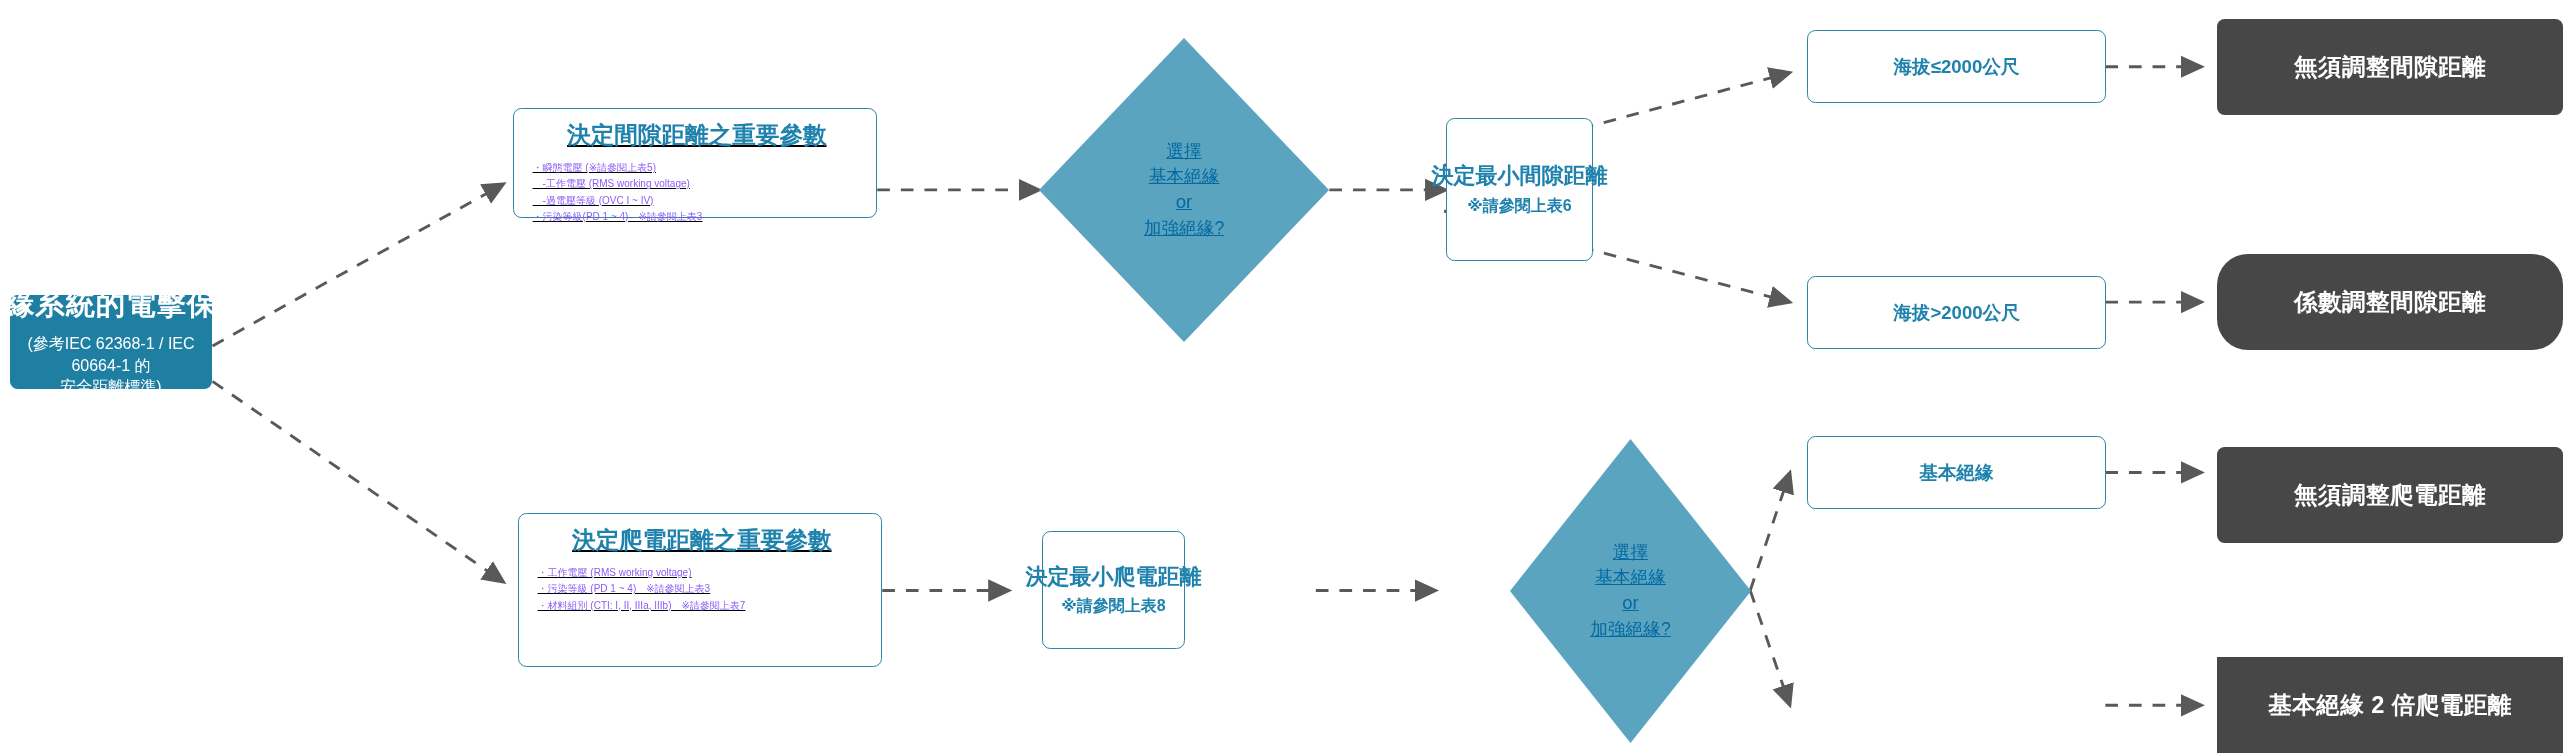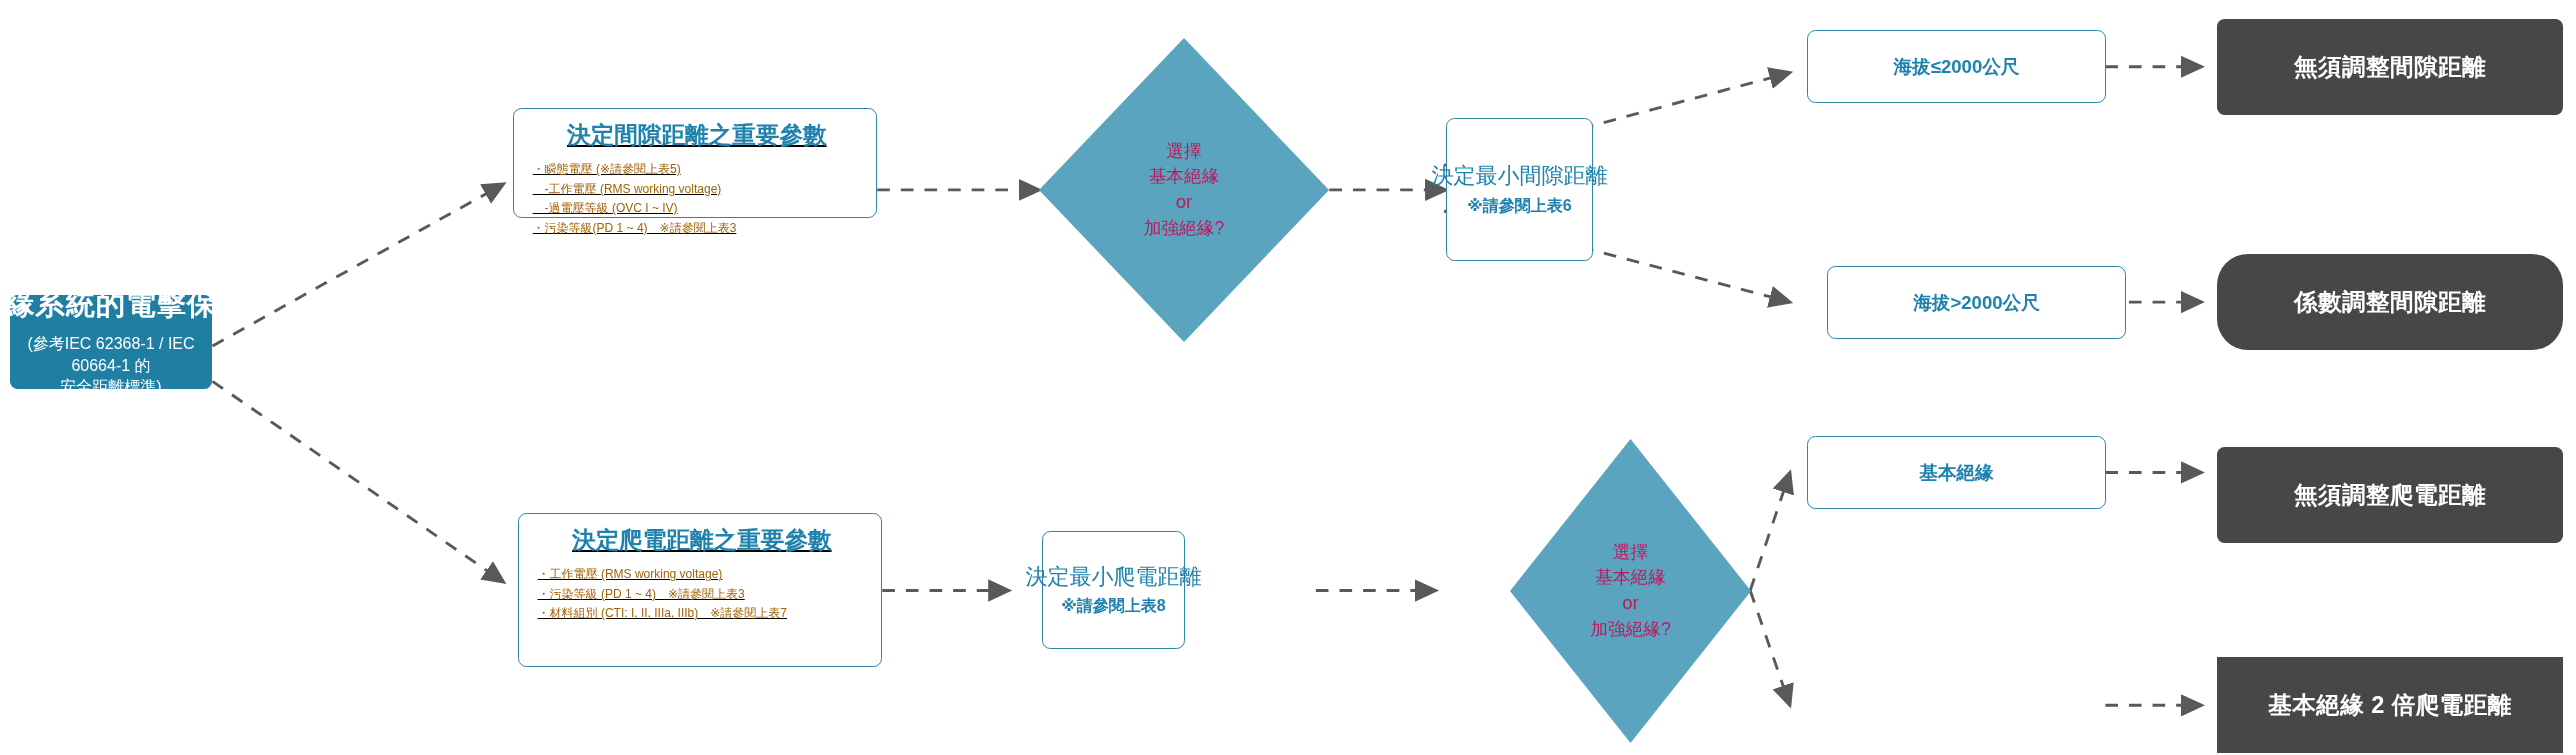--- a/index.html
+++ b/index.html
@@ -68,37 +68,37 @@
   }
   .param-title {
     font-size: 23.6px;
     font-weight: bold;
     color: #1E82AD;
     text-align: center;
     line-height: 1.25;
     margin-bottom: 10px;
   }
   .param-list {
-    font-size: 12px;
-    color: #a16207;
+    font-size: 10px;
+    color: #8b5cf6;
     line-height: 1.62;
     text-align: left;
     white-space: nowrap;
   }
 
   
   .step-node {
     background: #ffffff;
     border: 1.7px solid #2E83A6;
     border-radius: 8.4px;
     padding: 6.7px 10px;
   }
   .step-title {
     font-size: 22px;
-    font-weight: normal;
+    font-weight: bold;
     color: #1E82AD;
     line-height: 1.25;
     white-space: nowrap;
   }
   .step-note {
     font-size: 16px;
     font-weight: bold;
     color: #1E82AD;
     margin-top: 5.9px;
     white-space: nowrap;
@@ -112,25 +112,26 @@
     position: absolute;
     left: 0;
     top: 0;
     width: 100%;
     height: 100%;
     background: #5AA4BF;
     clip-path: polygon(50% 0%, 100% 50%, 50% 100%, 0% 50%);
   }
   .diamond-text {
     position: relative;
-    color: #be185d;
+    color: #0369a1;
     font-size: 17.7px;
     line-height: 1.42;
     font-weight: normal;
     white-space: nowrap;
+    text-decoration: underline;
   }
   .diamond-text .or {
     font-size: 18.6px;
   }
 
   
   .cond-node {
     background: #ffffff;
     border: 1.7px solid #2E83A6;
     border-radius: 8.4px;
@@ -232,21 +233,21 @@
 
   <div class="node step-node" style="left:1446px; top:118px; width:147px; height:143px;">
     <div class="step-title">決定最小間隙距離</div>
     <div class="step-note">※請參閱上表6</div>
   </div>
 
   <div class="node cond-node" style="left:1807px; top:30px; width:299px; height:73px;">
     <div class="cond-label">海拔≤2000公尺</div>
   </div>
 
-  <div class="node cond-node" style="left:1807px; top:266px; width:299px; height:73px;margin-left:20px;">
+  <div class="node cond-node" style="left:1807px; top:276px; width:299px; height:73px;">
     <div class="cond-label">海拔&gt;2000公尺</div>
   </div>
 
   <div class="node result-node" style="left:2217px; top:18.6px; width:346px; height:96px;">
     <div class="result-label">無須調整間隙距離</div>
   </div>
 
   <div class="node result-node" style="left:2217px; top:254px; width:346px; height:96px;border-radius:31px;">
     <div class="result-label">係數調整間隙距離</div>
   </div>

